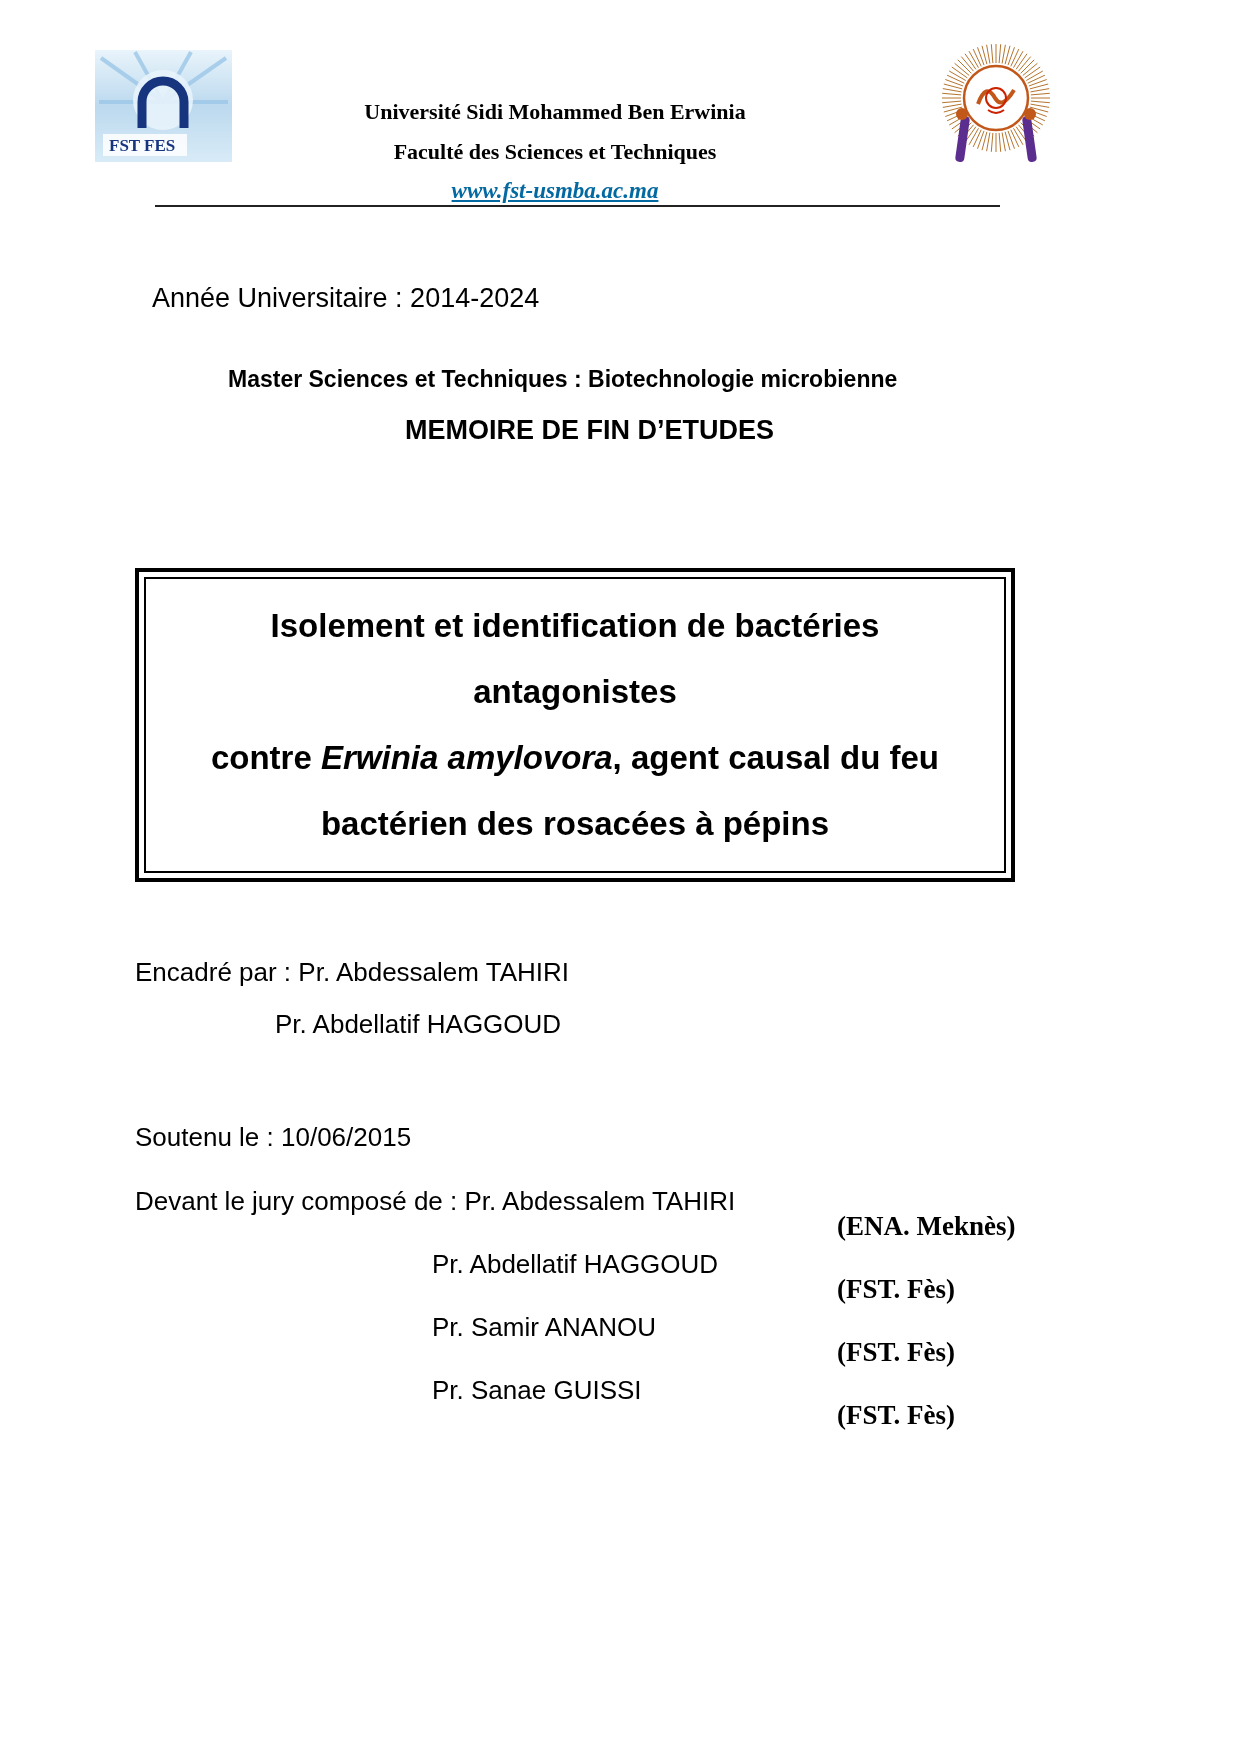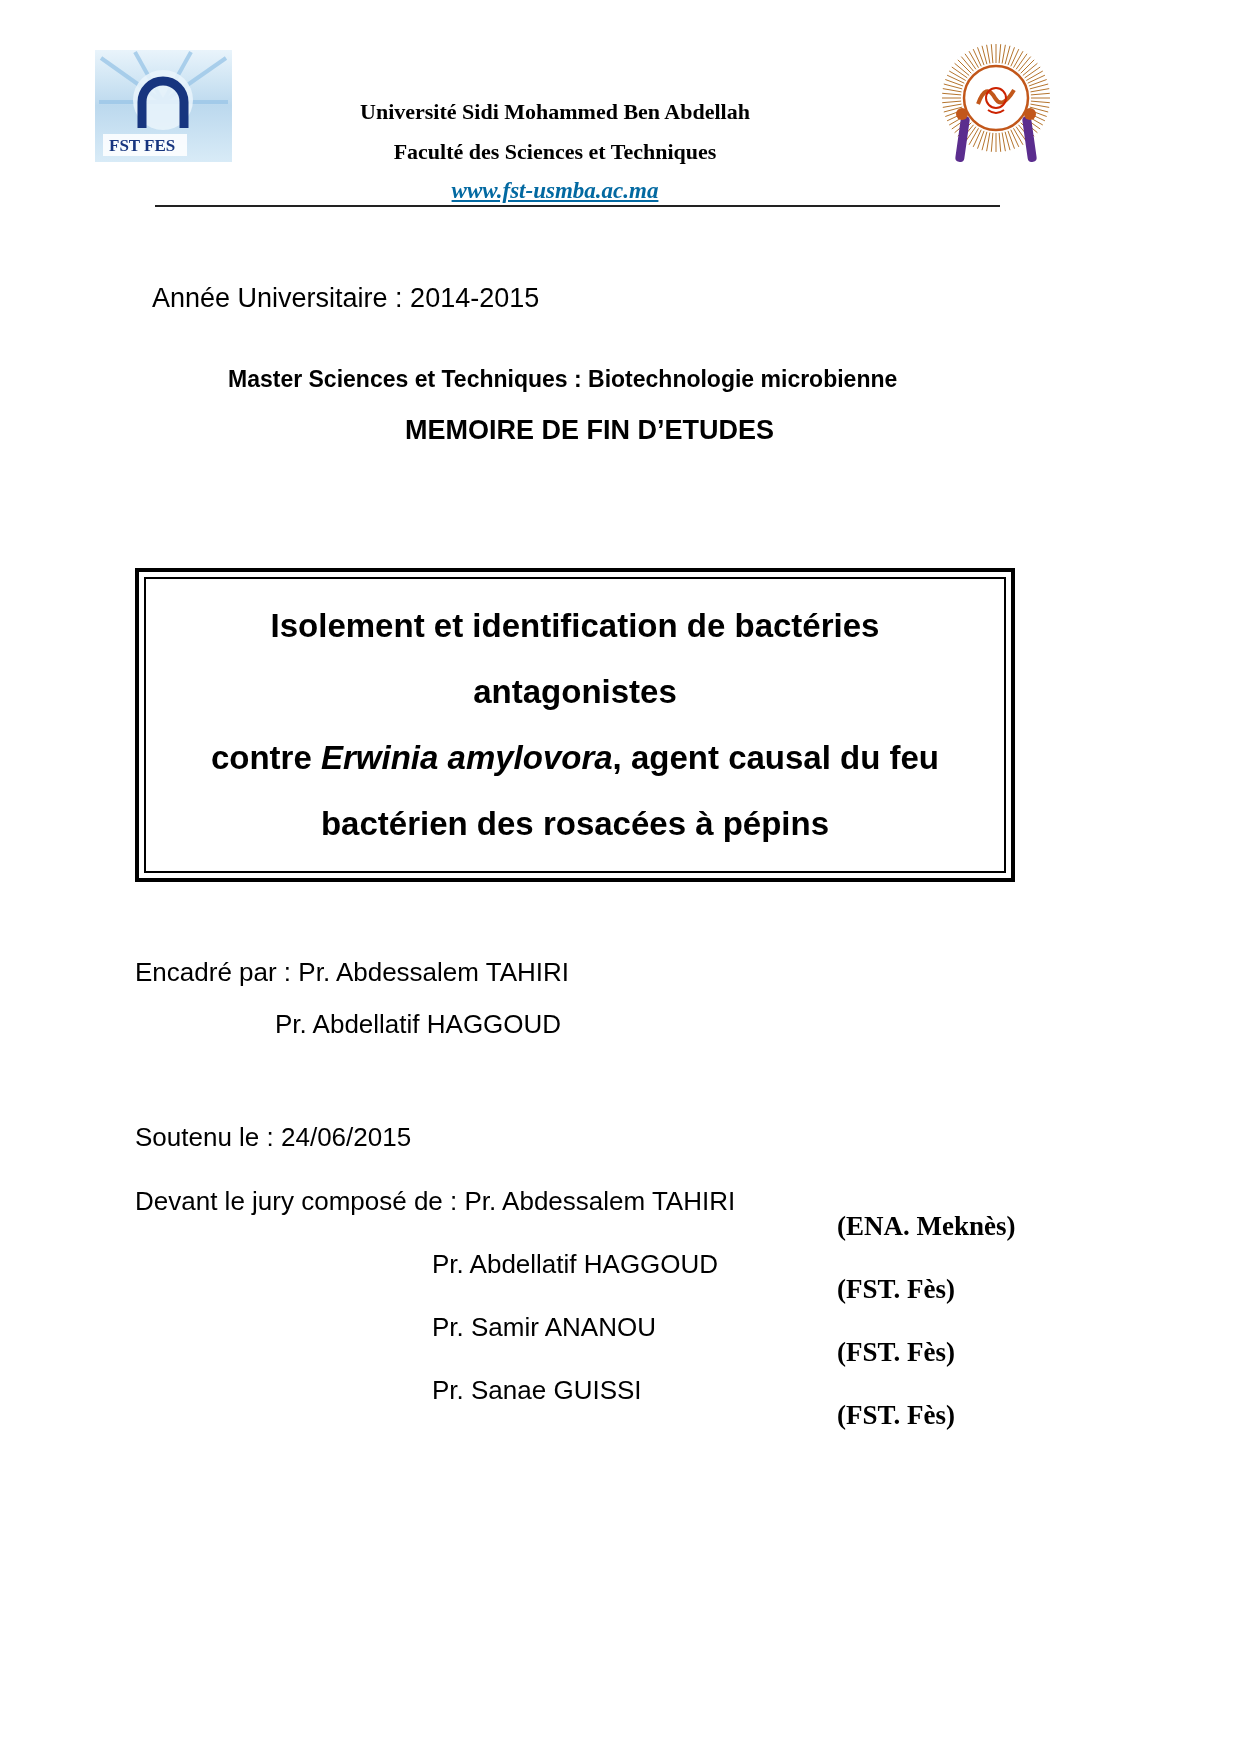--- a/index.html
+++ b/index.html
@@ -122,21 +122,21 @@
         <line x1="68" y1="52" x2="133" y2="52"></line>
       </g>
       <circle cx="68" cy="50" r="30" fill="#eaf4fb" opacity="0.85"></circle>
       <path d="M47 78 L47 52 A21 21 0 1 1 89 52 L89 78" fill="none" stroke="#17357f" stroke-width="9"></path>
       <rect x="8" y="84" width="84" height="22" fill="#ffffff" opacity="0.85"></rect>
       <text x="14" y="101" font-family="Liberation Serif, serif" font-weight="bold" font-size="17" fill="#17357f">FST FES</text>
     </svg>
   </div>
 
   <div class="header-block">
-    <div class="header-line">Université Sidi Mohammed Ben Abdellah</div>
+    <div class="header-line">Université Sidi Mohammed Ben Erwinia</div>
     <div class="header-line">Faculté des Sciences et Techniques</div>
     <a class="website-link">www.fst-usmba.ac.ma</a>
   </div>
 
   <div class="seal">
     <svg width="116" height="130" viewBox="0 0 116 130">
       <g class="rays" stroke="#b5752e" stroke-width="1">
           <line x1="93.0" y1="58.0" x2="112.0" y2="58.0"></line>
           <line x1="92.9" y1="61.1" x2="111.8" y2="62.7"></line>
           <line x1="92.5" y1="64.1" x2="111.2" y2="67.4"></line>
@@ -216,35 +216,35 @@
       <path d="M50 70 q8 6 16 0" fill="none" stroke="#cc2200" stroke-width="2"></path>
       <rect x="20" y="76" width="9" height="46" rx="4" fill="#5b2d8e" transform="rotate(8 24 99)"></rect>
       <rect x="87" y="76" width="9" height="46" rx="4" fill="#5b2d8e" transform="rotate(-8 92 99)"></rect>
       <circle cx="24" cy="74" r="6" fill="#c2571a"></circle>
       <circle cx="92" cy="74" r="6" fill="#c2571a"></circle>
     </svg>
   </div>
 
   <div class="header-divider"></div>
 
-  <div class="line annee">Année Universitaire : 2014-2015</div>
+  <div class="line annee">Année Universitaire : 2014-2024</div>
   <div class="line master">Master Sciences et Techniques : Biotechnologie microbienne</div>
   <div class="line memoire">MEMOIRE DE FIN D’ETUDES</div>
 
   <div class="title-box-outer">
     <div class="title-box-inner">
       <div class="title-line">Isolement et identification de bactéries antagonistes</div>
       <div class="title-line"><span>contre </span><span class="italic">Erwinia amylovora</span><span>, agent causal du feu</span></div>
       <div class="title-line">bactérien des rosacées à pépins</div>
     </div>
   </div>
 
   <div class="line encadre">Encadré par : Pr. Abdessalem TAHIRI</div>
   <div class="line encadre2">Pr. Abdellatif HAGGOUD</div>
-  <div class="line soutenu">Soutenu le : 24/06/2015</div>
+  <div class="line soutenu">Soutenu le : 10/06/2015</div>
 
   <div class="jury-row jr1">
     <span class="name"><span>Devant le jury composé de : </span><span>Pr. Abdessalem TAHIRI</span></span>
     <span class="affil">(ENA. Meknès)</span>
   </div>
   <div class="jury-row jr2">
     <span class="name">Pr. Abdellatif HAGGOUD</span>
     <span class="affil">(FST. Fès)</span>
   </div>
   <div class="jury-row jr3">

